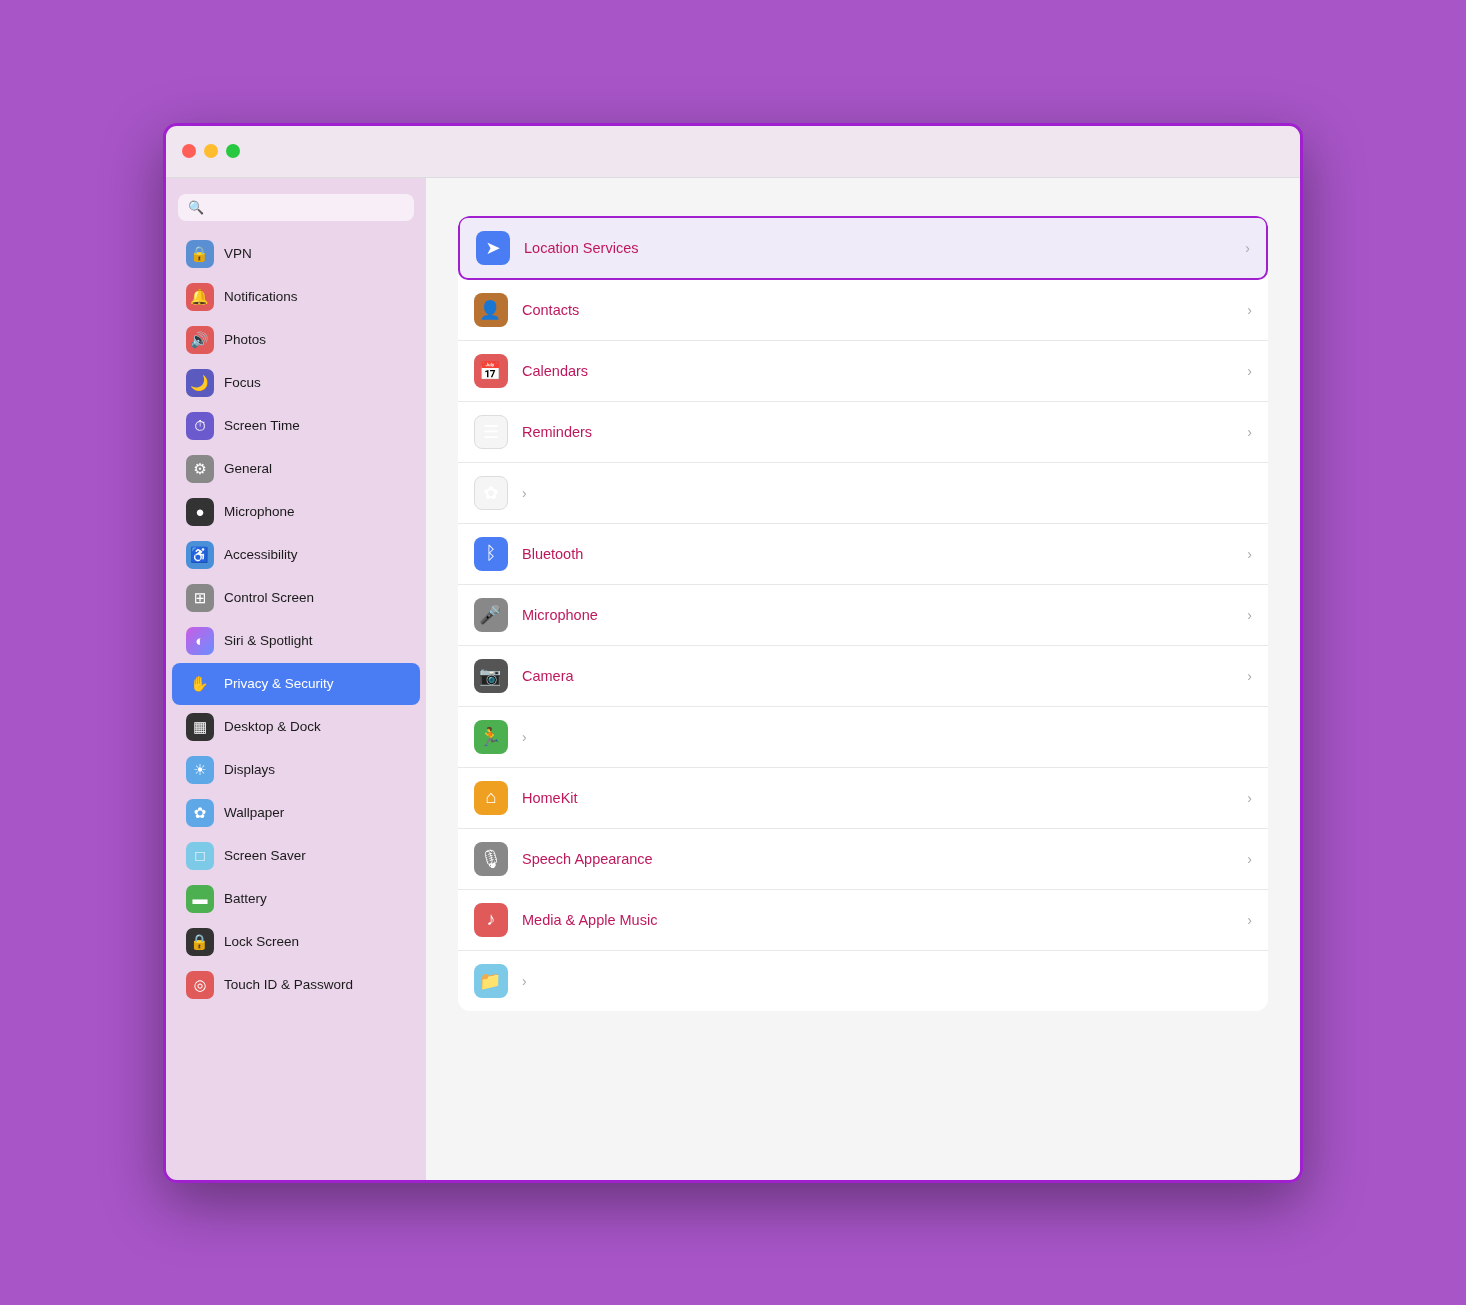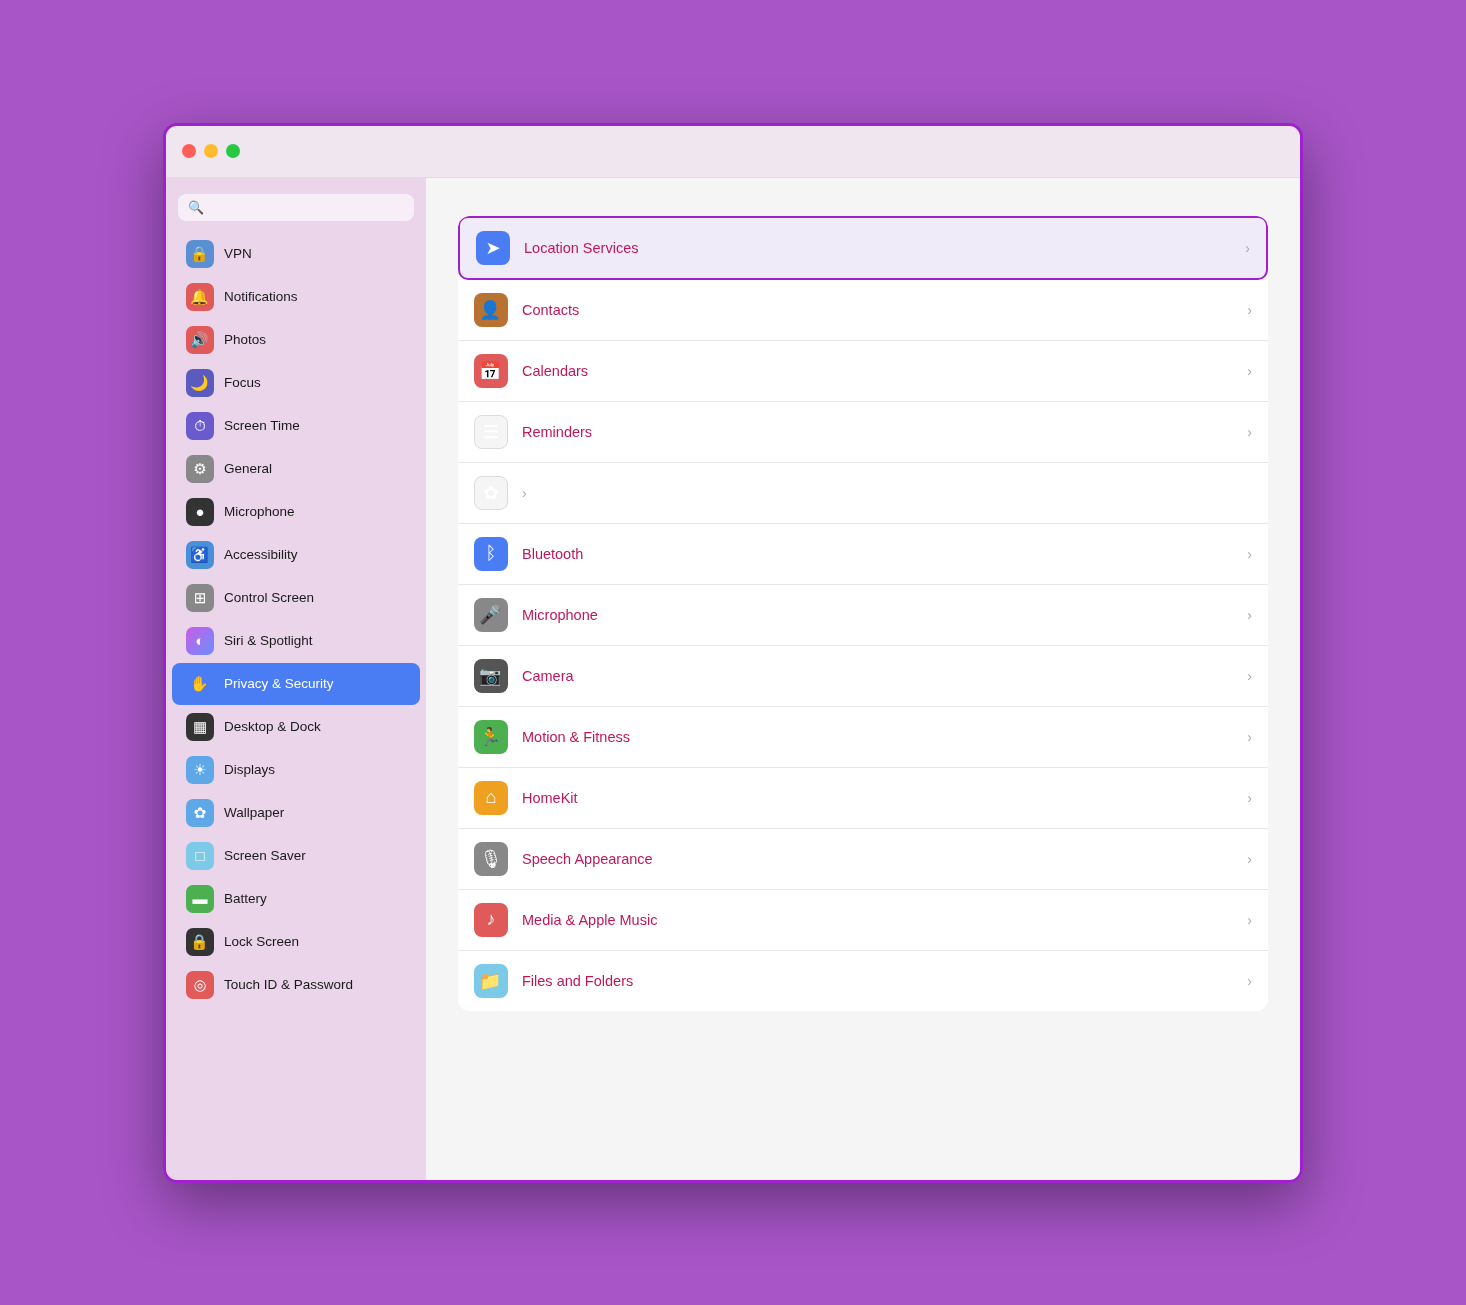--- a/index.html
+++ b/index.html
@@ -346,39 +346,37 @@
             <span class="row-label">Microphone</span>
             <span class="row-chevron">›</span>
           </div>
           <div class="settings-row">
             <div class="row-icon ri-camera">📷</div>
             <span class="row-label">Camera</span>
             <span class="row-chevron">›</span>
           </div>
           <div class="settings-row">
             <div class="row-icon ri-motion">🏃</div>
-            <span class="row-label">Motion &amp; Fitness</span>
             <span class="row-chevron">›</span>
           </div>
           <div class="settings-row">
             <div class="row-icon ri-homekit">⌂</div>
             <span class="row-label">HomeKit</span>
             <span class="row-chevron">›</span>
           </div>
           <div class="settings-row">
             <div class="row-icon ri-speech">🎙</div>
             <span class="row-label">Speech Appearance</span>
             <span class="row-chevron">›</span>
           </div>
           <div class="settings-row">
             <div class="row-icon ri-media">♪</div>
             <span class="row-label">Media &amp; Apple Music</span>
             <span class="row-chevron">›</span>
           </div>
           <div class="settings-row">
             <div class="row-icon ri-files">📁</div>
-            <span class="row-label">Files and Folders</span>
             <span class="row-chevron">›</span>
           </div>
         </div>
     </div>
   </div>
 </div>
 
 </body></html>

